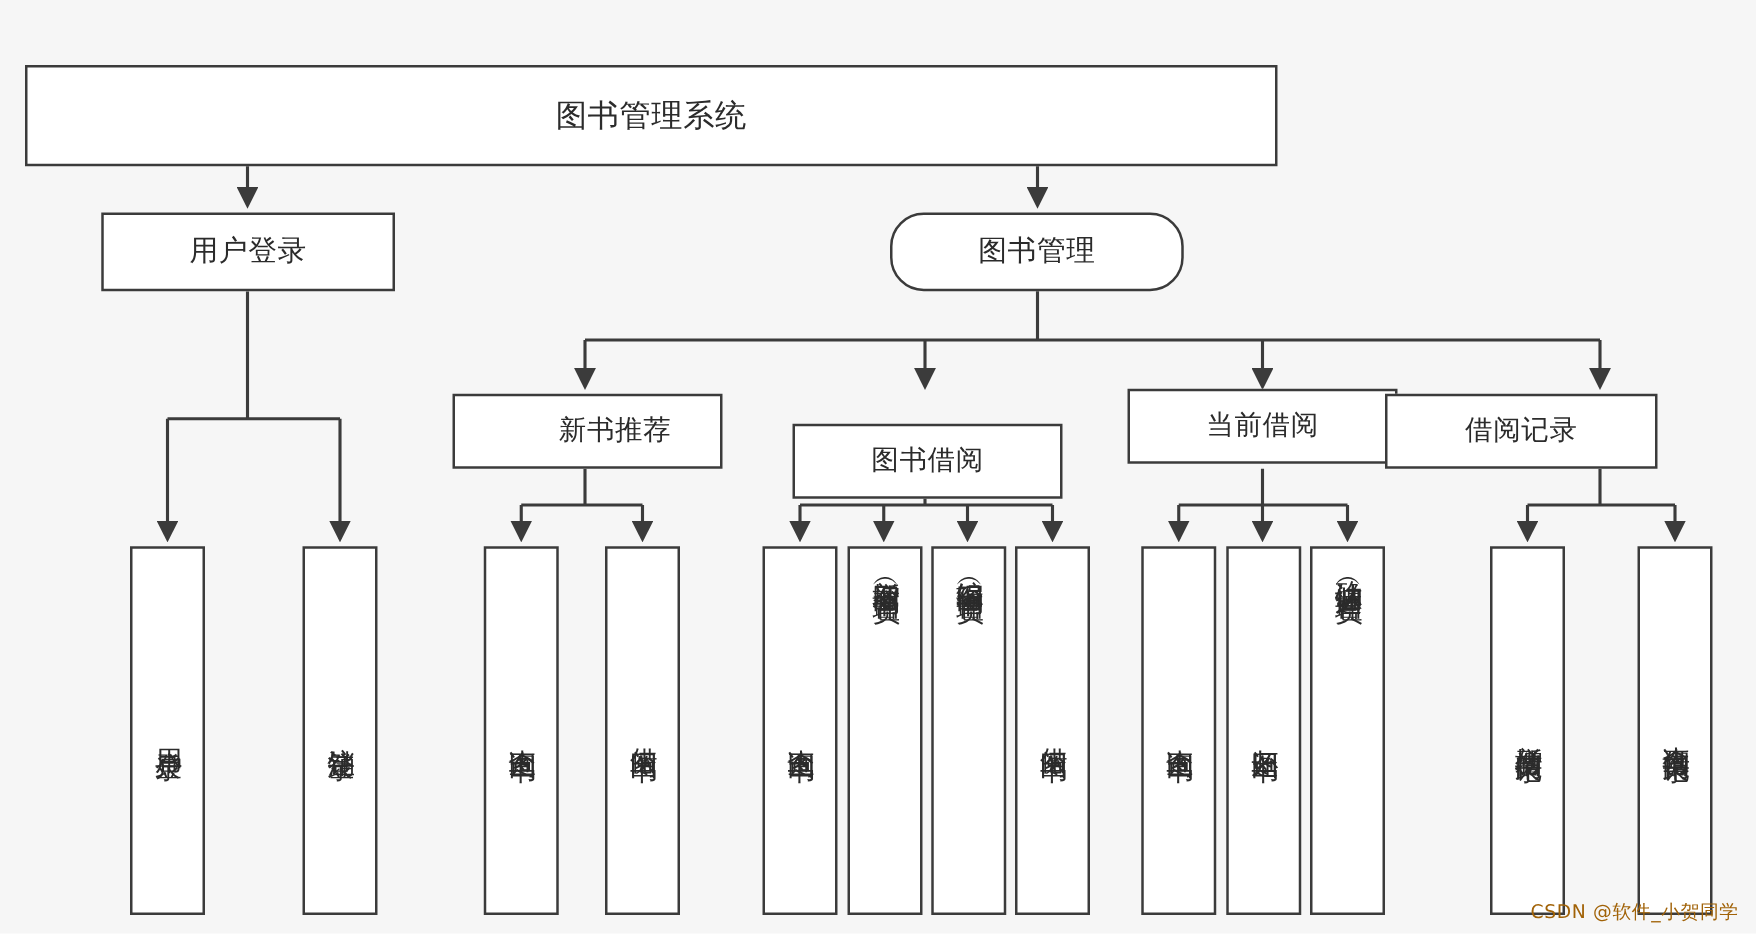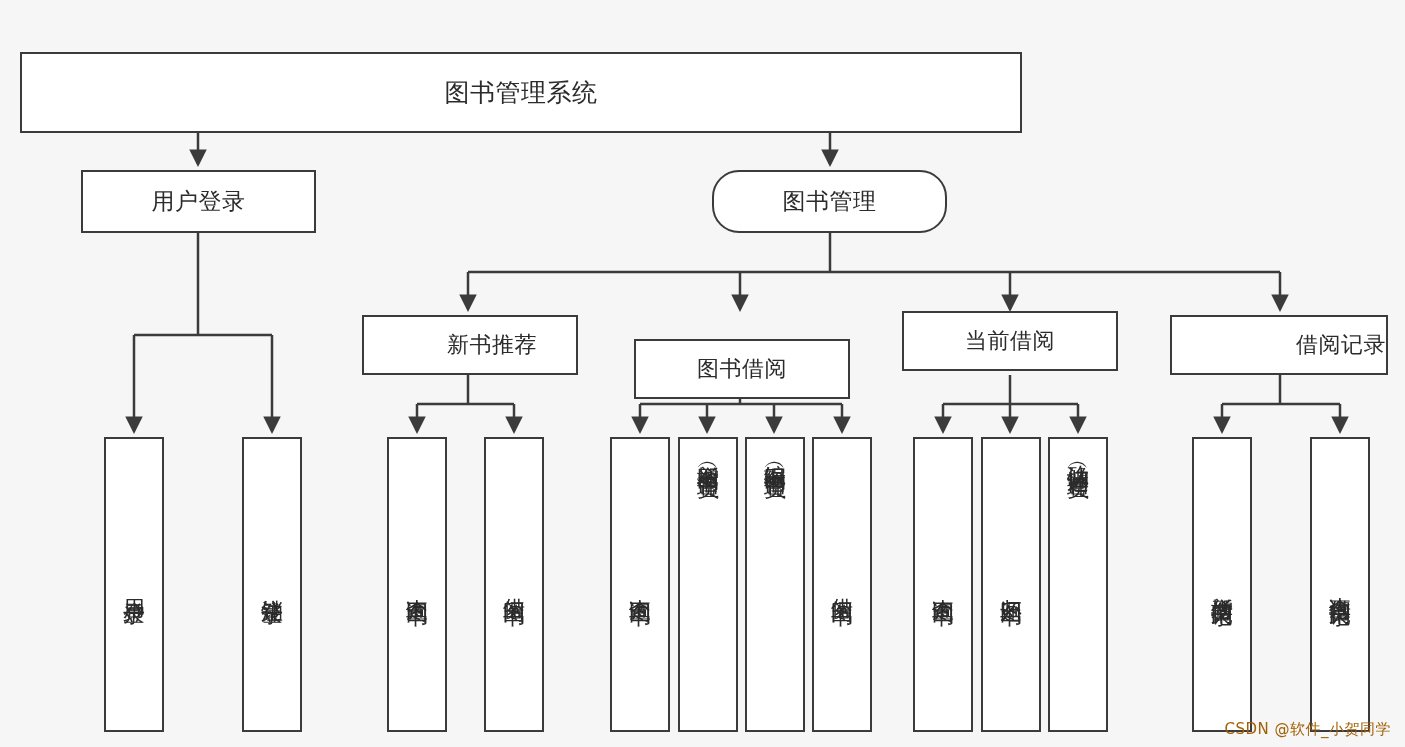--- a/index.html
+++ b/index.html
@@ -147,21 +147,21 @@
 
   <div class="node horiz node-l2" style="left:362px; top:315px; width:216px; height:60px;padding-left:44px;">
     <span class="node-label">新书推荐</span>
   </div>
   <div class="node horiz node-l2" style="left:634px; top:315px; width:216px; height:60px;margin-top:24px;">
     <span class="node-label">图书借阅</span>
   </div>
   <div class="node horiz node-l2" style="left:902px; top:311px; width:216px; height:60px;">
     <span class="node-label">当前借阅</span>
   </div>
-  <div class="node horiz node-l2" style="left:1170px; top:315px; width:218px; height:60px;justify-content:flex-end;">
+  <div class="node horiz node-l2" style="left:1108px; top:315px; width:218px; height:60px;">
     <span class="node-label">借阅记录</span>
   </div>
 
   <div class="node vert center-text" style="left:104px; top:437px; width:60px; height:295px;">
     <span class="node-label">用户登录</span>
   </div>
   <div class="node vert center-text" style="left:242px; top:437px; width:60px; height:295px;">
     <span class="node-label">注销登录</span>
   </div>
 

